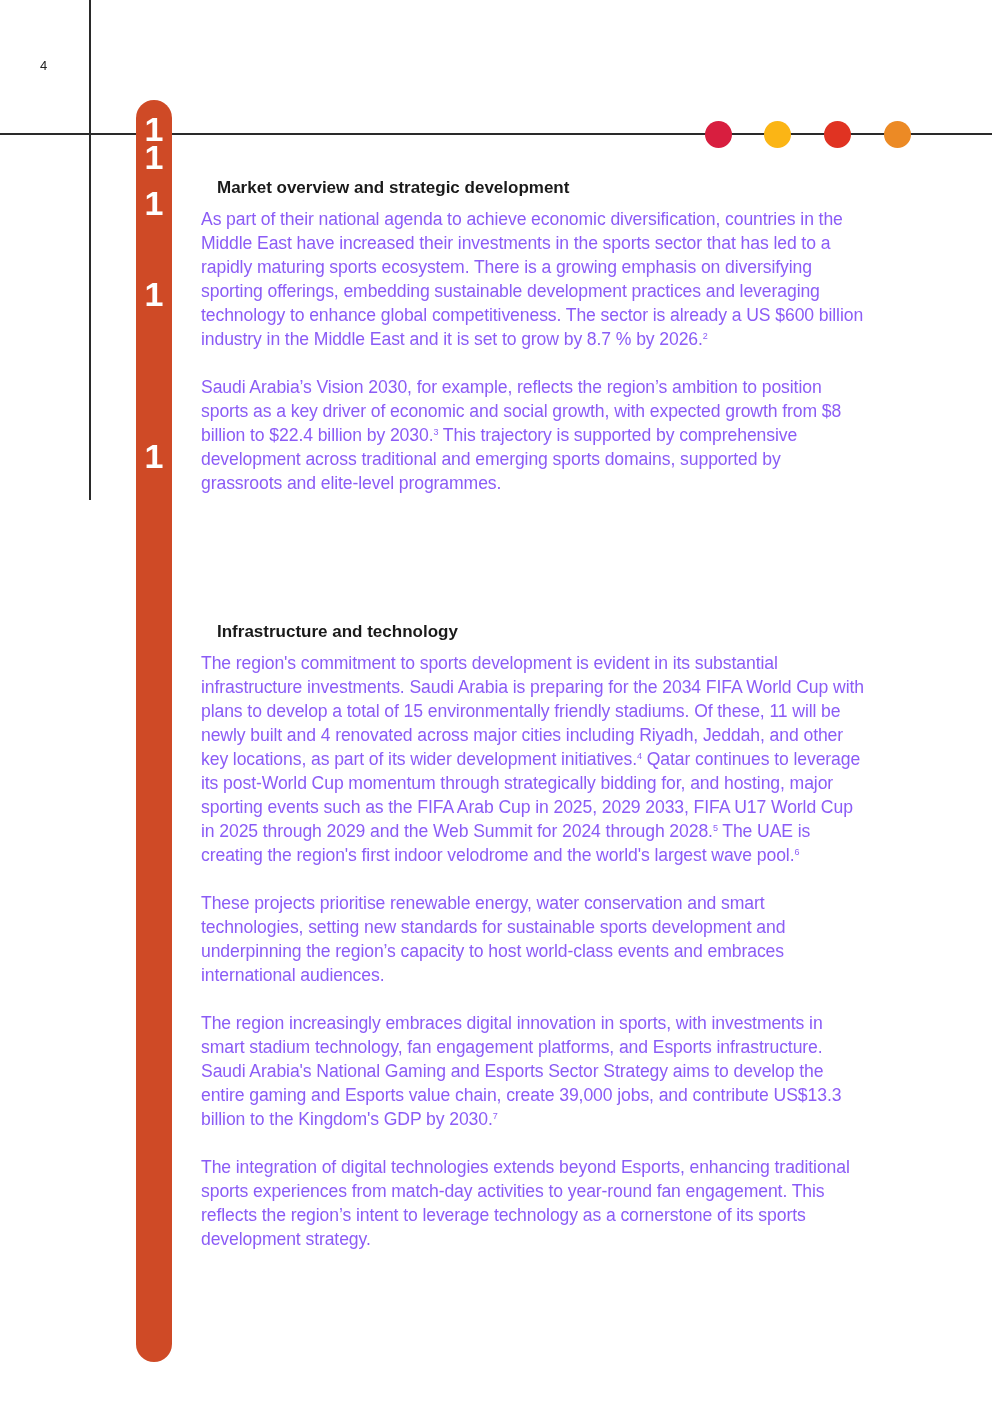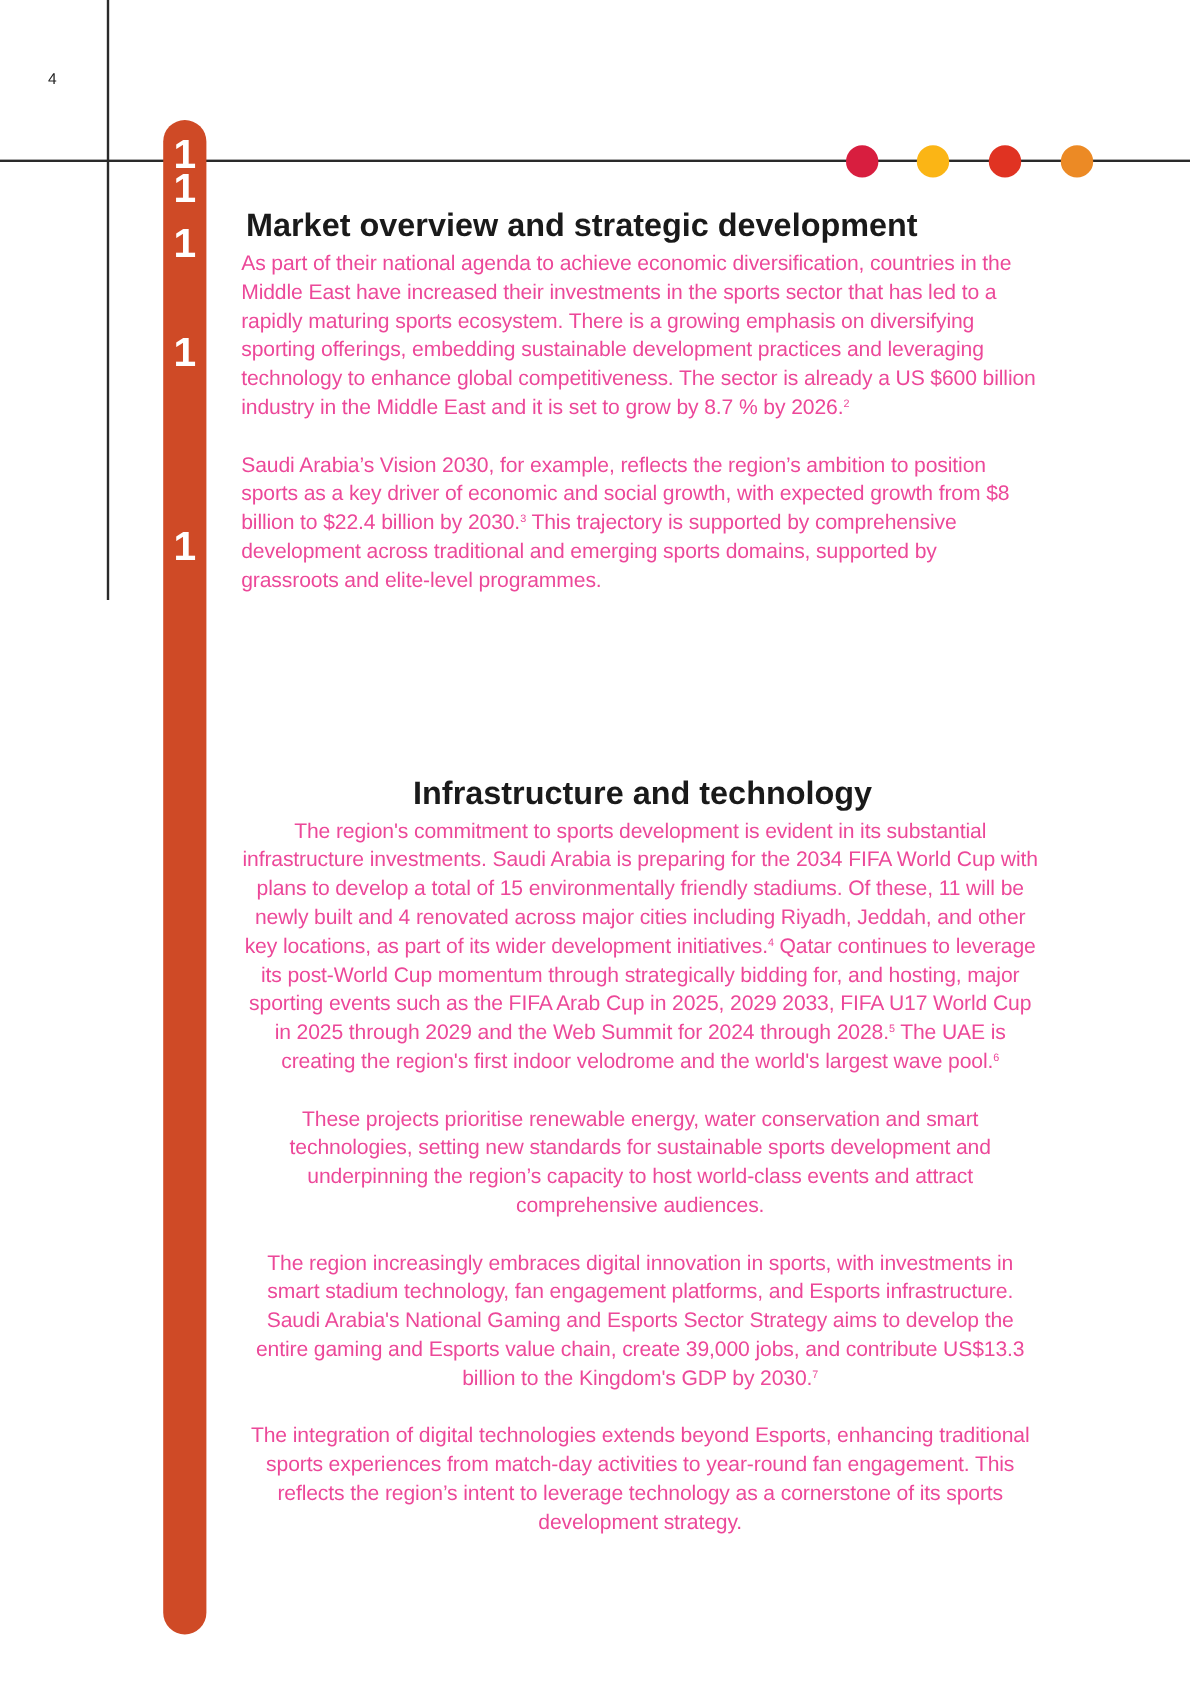--- a/index.html
+++ b/index.html
@@ -64,31 +64,31 @@
       width: 27px;
       height: 27px;
       border-radius: 50%;
     }
     .content {
       position: absolute;
       left: 201px;
       width: 665px;
     }
     .section-title {
-      font-size: 27px;
+      font-size: 17px;
       font-weight: bold;
-      margin: 0 0 6px 4px;
+      margin: 0 0 6px 16px;
       line-height: 26px;
       color: #1a1a1a;
     }
     .para {
       font-size: 17.6px;
       line-height: 24px;
       margin: 0 0 24px 0;
-      color: #ec4899;
+      color: #8b5cf6;
       letter-spacing: -0.1px;
     }
     .para b {
       font-weight: normal;
     }
     sup {
       font-size: 9px;
       vertical-align: 6px;
       line-height: 0;
     }
@@ -112,19 +112,19 @@
 <div class="dot" style="left:764px; background:#fbb515;"></div>
 <div class="dot" style="left:824px; background:#e03322;"></div>
 <div class="dot" style="left:884px; background:#ec8a25;"></div>
 
 <div class="content" style="top:175px;">
   <h2 class="section-title">Market overview and strategic development</h2>
   <p class="para"><span>As part of their national agenda to achieve economic diversification, countries in the Middle East have increased their investments in the sports sector that has led to a rapidly maturing sports ecosystem. There is a growing emphasis on diversifying sporting offerings, embedding sustainable development practices and leveraging technology to enhance global competitiveness. The sector is already a US $600 billion industry in the Middle East and it is set to grow by 8.7 % by 2026.</span><sup>2</sup></p>
   <p class="para"><span>Saudi Arabia’s Vision 2030, for example, reflects the region’s ambition to position sports as a key driver of economic and social growth, with expected growth from $8 billion to $22.4 billion by 2030.</span><sup>3</sup><span> This trajectory is supported by comprehensive development across traditional and emerging sports domains, supported by grassroots and elite-level programmes.</span></p>
 </div>
 
-<div class="content" style="top:648px;text-align:center;">
+<div class="content" style="top:619px;">
   <h2 class="section-title">Infrastructure and technology</h2>
   <p class="para"><span>The region's commitment to sports development is evident in its substantial infrastructure investments. </span><b>Saudi Arabia</b><span> is preparing for the 2034 FIFA World Cup with plans to develop a total of 15 environmentally friendly stadiums. Of these, 11 will be newly built and 4 renovated across major cities including Riyadh, Jeddah, and other key locations, as part of its wider development initiatives.</span><sup>4</sup> <b>Qatar</b><span> continues to leverage its post-World Cup momentum through strategically bidding for, and hosting, major sporting events such as the FIFA Arab Cup in 2025, 2029 2033, FIFA U17 World Cup in 2025 through 2029 and the Web Summit for 2024 through 2028.</span><sup>5</sup><span> The </span><b>UAE</b><span> is creating the region's first indoor velodrome and the world's largest wave pool.</span><sup>6</sup></p>
-  <p class="para">These projects prioritise renewable energy, water conservation and smart technologies, setting new standards for sustainable sports development and underpinning the region’s capacity to host world-class events and attract comprehensive audiences.</p>
+  <p class="para">These projects prioritise renewable energy, water conservation and smart technologies, setting new standards for sustainable sports development and underpinning the region’s capacity to host world-class events and embraces international audiences.</p>
   <p class="para"><span>The region increasingly embraces digital innovation in sports, with investments in smart stadium technology, fan engagement platforms, and Esports infrastructure. Saudi Arabia's National Gaming and Esports Sector Strategy aims to develop the entire gaming and Esports value chain, create 39,000 jobs, and contribute US$13.3 billion to the Kingdom's GDP by 2030.</span><sup>7</sup></p>
   <p class="para">The integration of digital technologies extends beyond Esports, enhancing traditional sports experiences from match-day activities to year-round fan engagement. This reflects the region’s intent to leverage technology as a cornerstone of its sports development strategy.</p>
 </div>
 
 </body></html>

